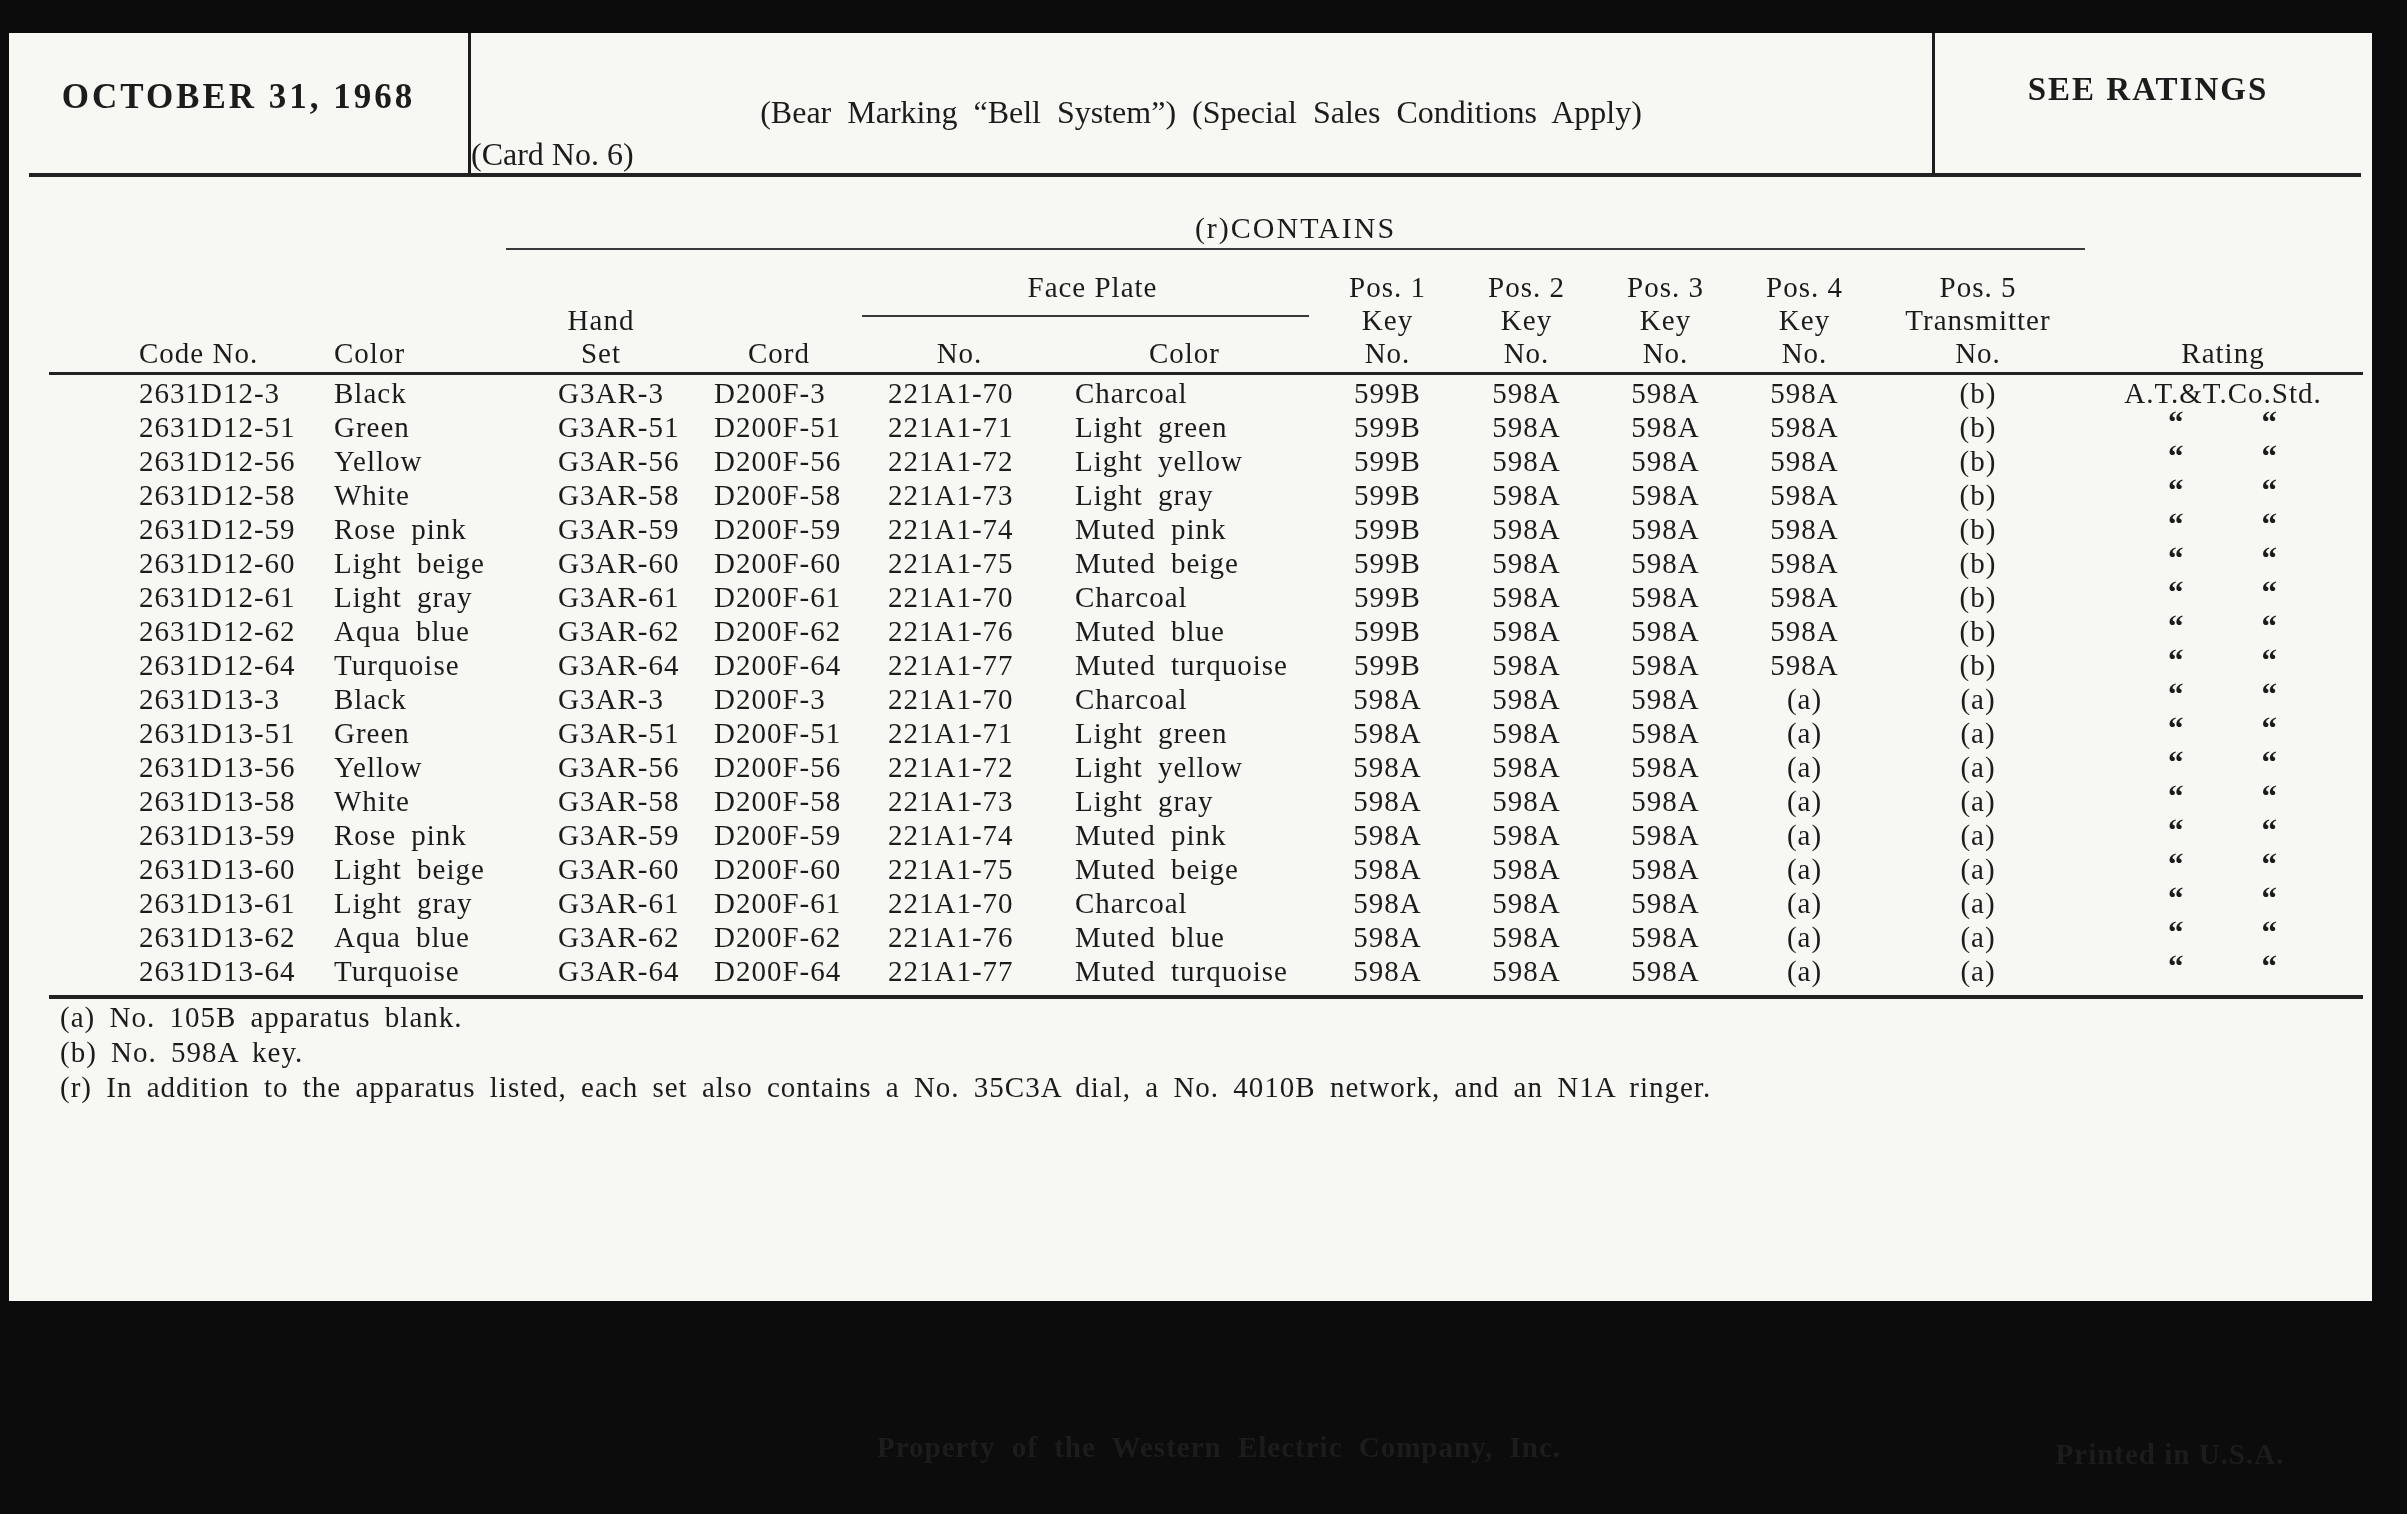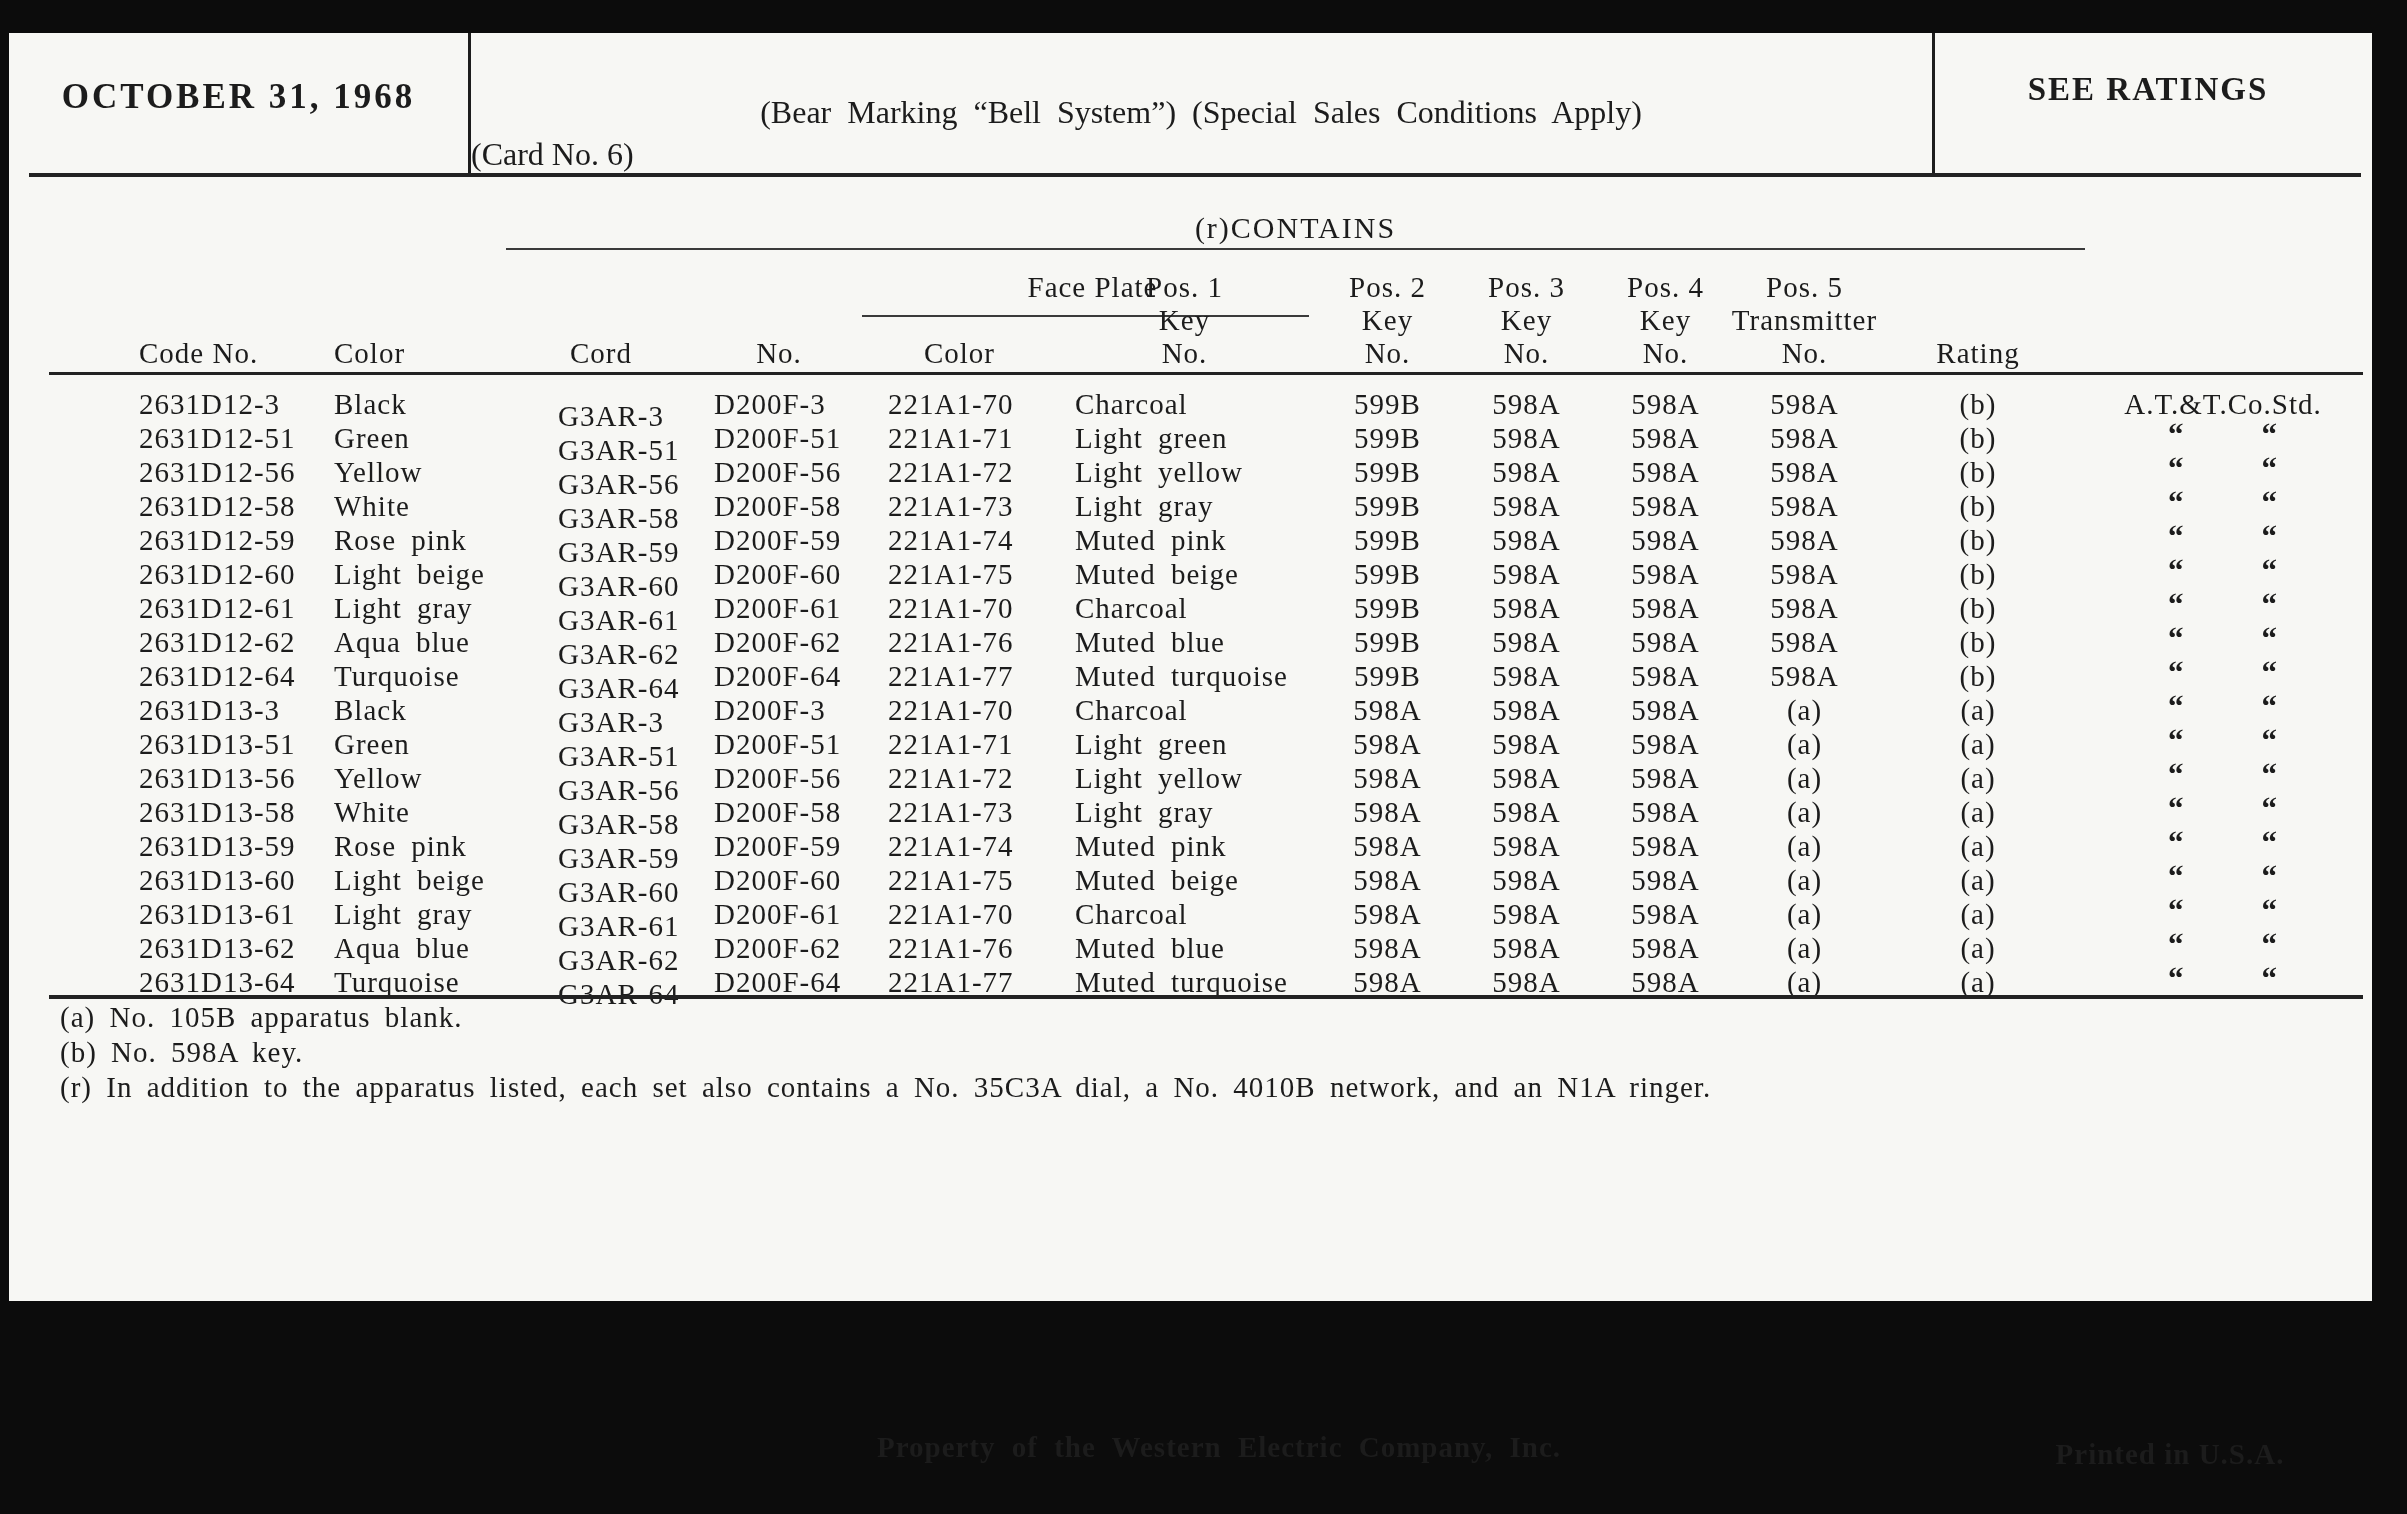--- a/index.html
+++ b/index.html
@@ -65,21 +65,21 @@
   
   #table-body{position:absolute;left:47px;top:343px;width:2307px;}
   .trow{
     display:grid;height:34px;
     grid-template-columns:238px 218px 178px 178px 183px 267px 139px 139px 139px 139px 208px 282px;
     font-size:29px;letter-spacing:1px;word-spacing:7px;
   }
   .tcell{display:flex;align-items:center;white-space:nowrap;}
   .tcell.c0{padding-left:83px;}
   .tcell.c1{padding-left:40px;}
-  .tcell.c2{padding-left:46px;margin-top:24px;}
+  .tcell.c2{padding-left:46px;}
   .tcell.c3{padding-left:24px;}
   .tcell.c4{padding-left:20px;}
   .tcell.c5{padding-left:24px;}
   .tcell.c6,.tcell.c7,.tcell.c8,.tcell.c9,.tcell.c10,.tcell.c11{justify-content:center;}
   .tcell.ditto{gap:77px;font-weight:bold;font-size:31px;}
   .tcell.ditto span{line-height:10px;transform:translateY(-4px);}
   
   #footnotes{position:absolute;left:51px;top:967px;font-size:29px;line-height:35px;letter-spacing:1px;word-spacing:6px;}
   #footer-property{
     position:absolute;left:715px;top:1398px;width:990px;text-align:center;
@@ -113,20 +113,23 @@
     <div id="faceplate-label">Face Plate</div>
     <div class="rule" id="rule-faceplate"></div>
 
     <div id="col-headers">
         <div class="hcell c0">
           <div>Code No.</div>
         </div>
         <div class="hcell c1">
           <div>Color</div>
         </div>
+        <div class="hcell c2">
+          <div>Hand<br>Set</div>
+        </div>
         <div class="hcell c3">
           <div>Cord</div>
         </div>
         <div class="hcell c4">
           <div>No.</div>
         </div>
         <div class="hcell c5">
           <div>Color</div>
         </div>
         <div class="hcell c6">

